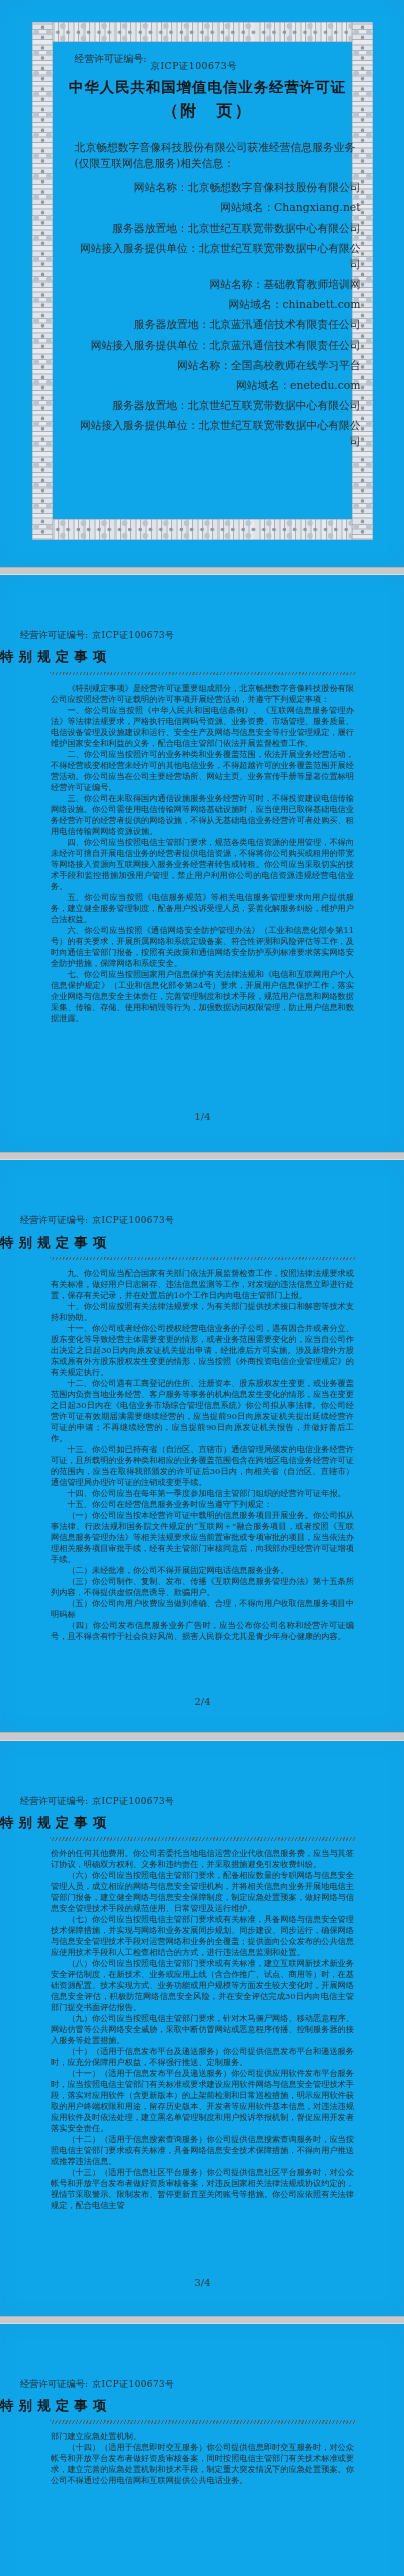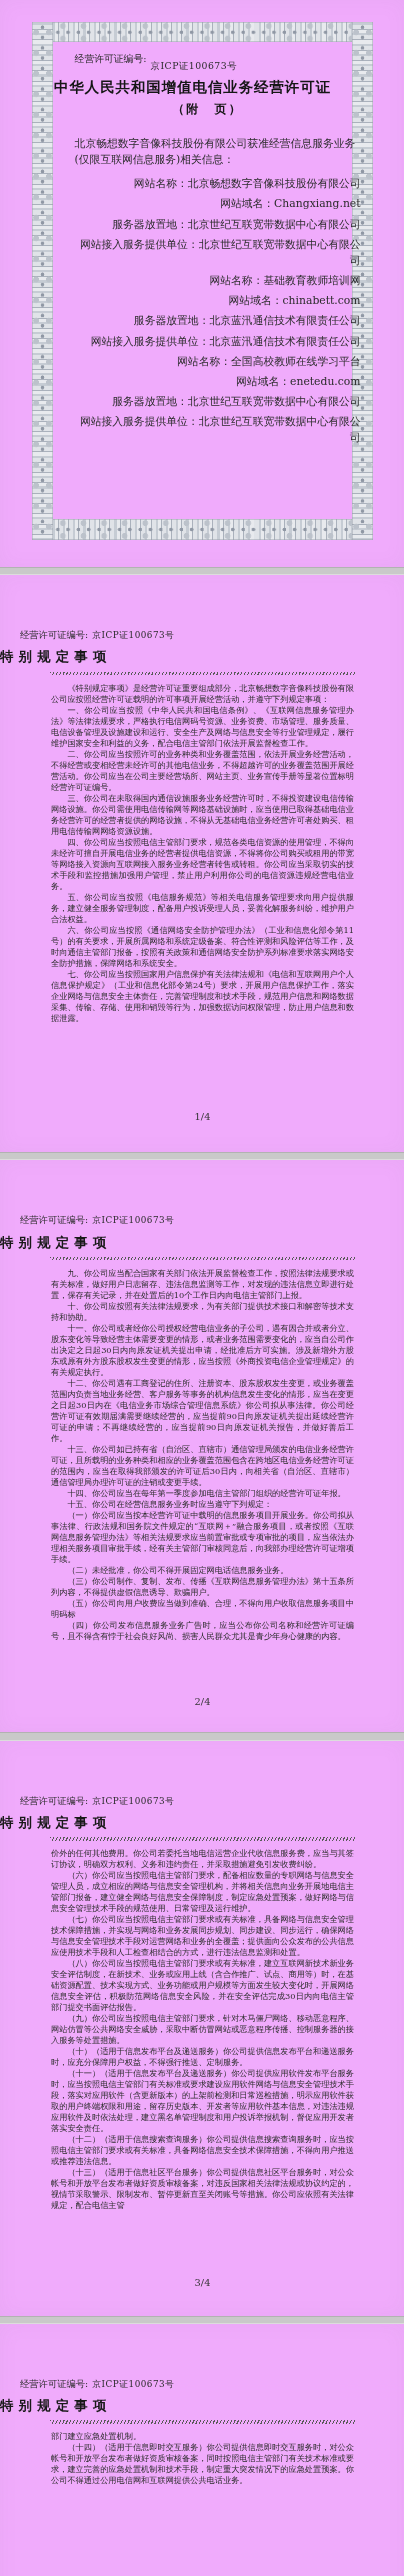--- a/index.html
+++ b/index.html
@@ -1,17 +1,17 @@
 <!DOCTYPE html>
 <html style="font-size:8.2px"><head>
 <meta charset="utf-8">
 <style>
   html,body{margin:0;padding:0;background:#e9e9e9;}
   .doc{width:405px;margin:0;font-family:"DejaVu Serif","Liberation Serif",serif;color:#2b2b2b;}
-  .page{position:relative;background:#f0abfc;overflow:hidden;box-shadow:inset 0 0 20.6px rgba(120,120,120,0.06);}
+  .page{position:relative;background:#0ea5e9;overflow:hidden;box-shadow:inset 0 0 20.6px rgba(120,120,120,0.06);}
   .gap{height:6.2px;background:#c9c9c9;border-top:0.5px solid #b2b2b2;border-bottom:0.5px solid #dcdcdc;}
 
   
   .cert{height:567px;}
   .fr{position:absolute;}
   .orn-h,.orn-v{background-color:#dfe2e7;box-shadow:inset 0 0 0 0.5px #9aa1ac;}
   .orn-h{background-image:
       radial-gradient(circle at 5.2px 10.3px,#8f97a4 1.5px,transparent 2.1px),
       radial-gradient(circle at 15.5px 10.3px,#8f97a4 1.5px,transparent 2.1px),
       radial-gradient(circle at 10.3px 4.1px,#bcc2cb 2.6px,transparent 3.1px),
@@ -26,22 +26,22 @@
       repeating-linear-gradient(0deg,#c6ccd4 0 2.1px,#e8eaee 2.1px 5.2px,#aab1bc 5.2px 6.2px,#e0e3e8 6.2px 10.3px);
       background-size:20.6px 20.6px,20.6px 20.6px,20.6px 20.6px,20.6px 20.6px,auto;}
   .fr.t{top:21.6px;left:32px;right:32px;height:20.6px;}
   .fr.b{bottom:27px;left:32px;right:32px;height:20.6px;}
   .fr.l{top:21.6px;bottom:27px;left:32px;width:20.6px;}
   .fr.r{top:21.6px;bottom:27px;right:32px;width:20.6px;}
 
   .cert-in{position:absolute;left:54px;right:44px;top:42px;}
   .c-lic{margin:11.3px 0 0 20.6px;font-size:9.8px;white-space:nowrap;}
   .c-lic .no{display:inline-block;transform:translateY(6.7px);margin-left:4.1px;font-size:9.3px;letter-spacing:0.5px;}
-  .c-title{margin:11.3px 0 0;font-size:14.4px;font-weight:bold;letter-spacing:1px;color:#161616;}
-  .c-sub{margin:4.1px 0 0;text-align:center;font-size:12px;font-weight:bold;letter-spacing:2.1px;color:#161616;}
+  .c-title{margin:11.3px 0 0;text-align:center;font-size:14.4px;font-weight:bold;letter-spacing:1px;color:#161616;}
+  .c-sub{margin:4.1px 0 0;text-align:center;font-size:16px;font-weight:bold;letter-spacing:2.1px;color:#161616;}
   .c-intro{margin:18.5px 0 0 20.6px;width:286px;font-size:10.8px;line-height:16px;}
   .entries{margin:8.2px 0 0 20.6px;width:286px;}
   .entry{margin:0 0 3.6px;font-size:10.8px;line-height:16.5px;text-align:right;}
 
   
   .special{}
   .sp0{height:577px;} .sp1{height:572px;} .sp2{height:575px;} .sp3{height:558px;}
   .s-lic{padding:54px 0 0 20px;font-size:9.3px;white-space:nowrap;}
   .s-lic .no{margin-left:4.1px;font-size:8.8px;letter-spacing:0.5px;}
   .s-title{margin:6.2px 0 0;text-align:left;font-size:13.4px;font-weight:bold;letter-spacing:5.2px;color:#191919;}

